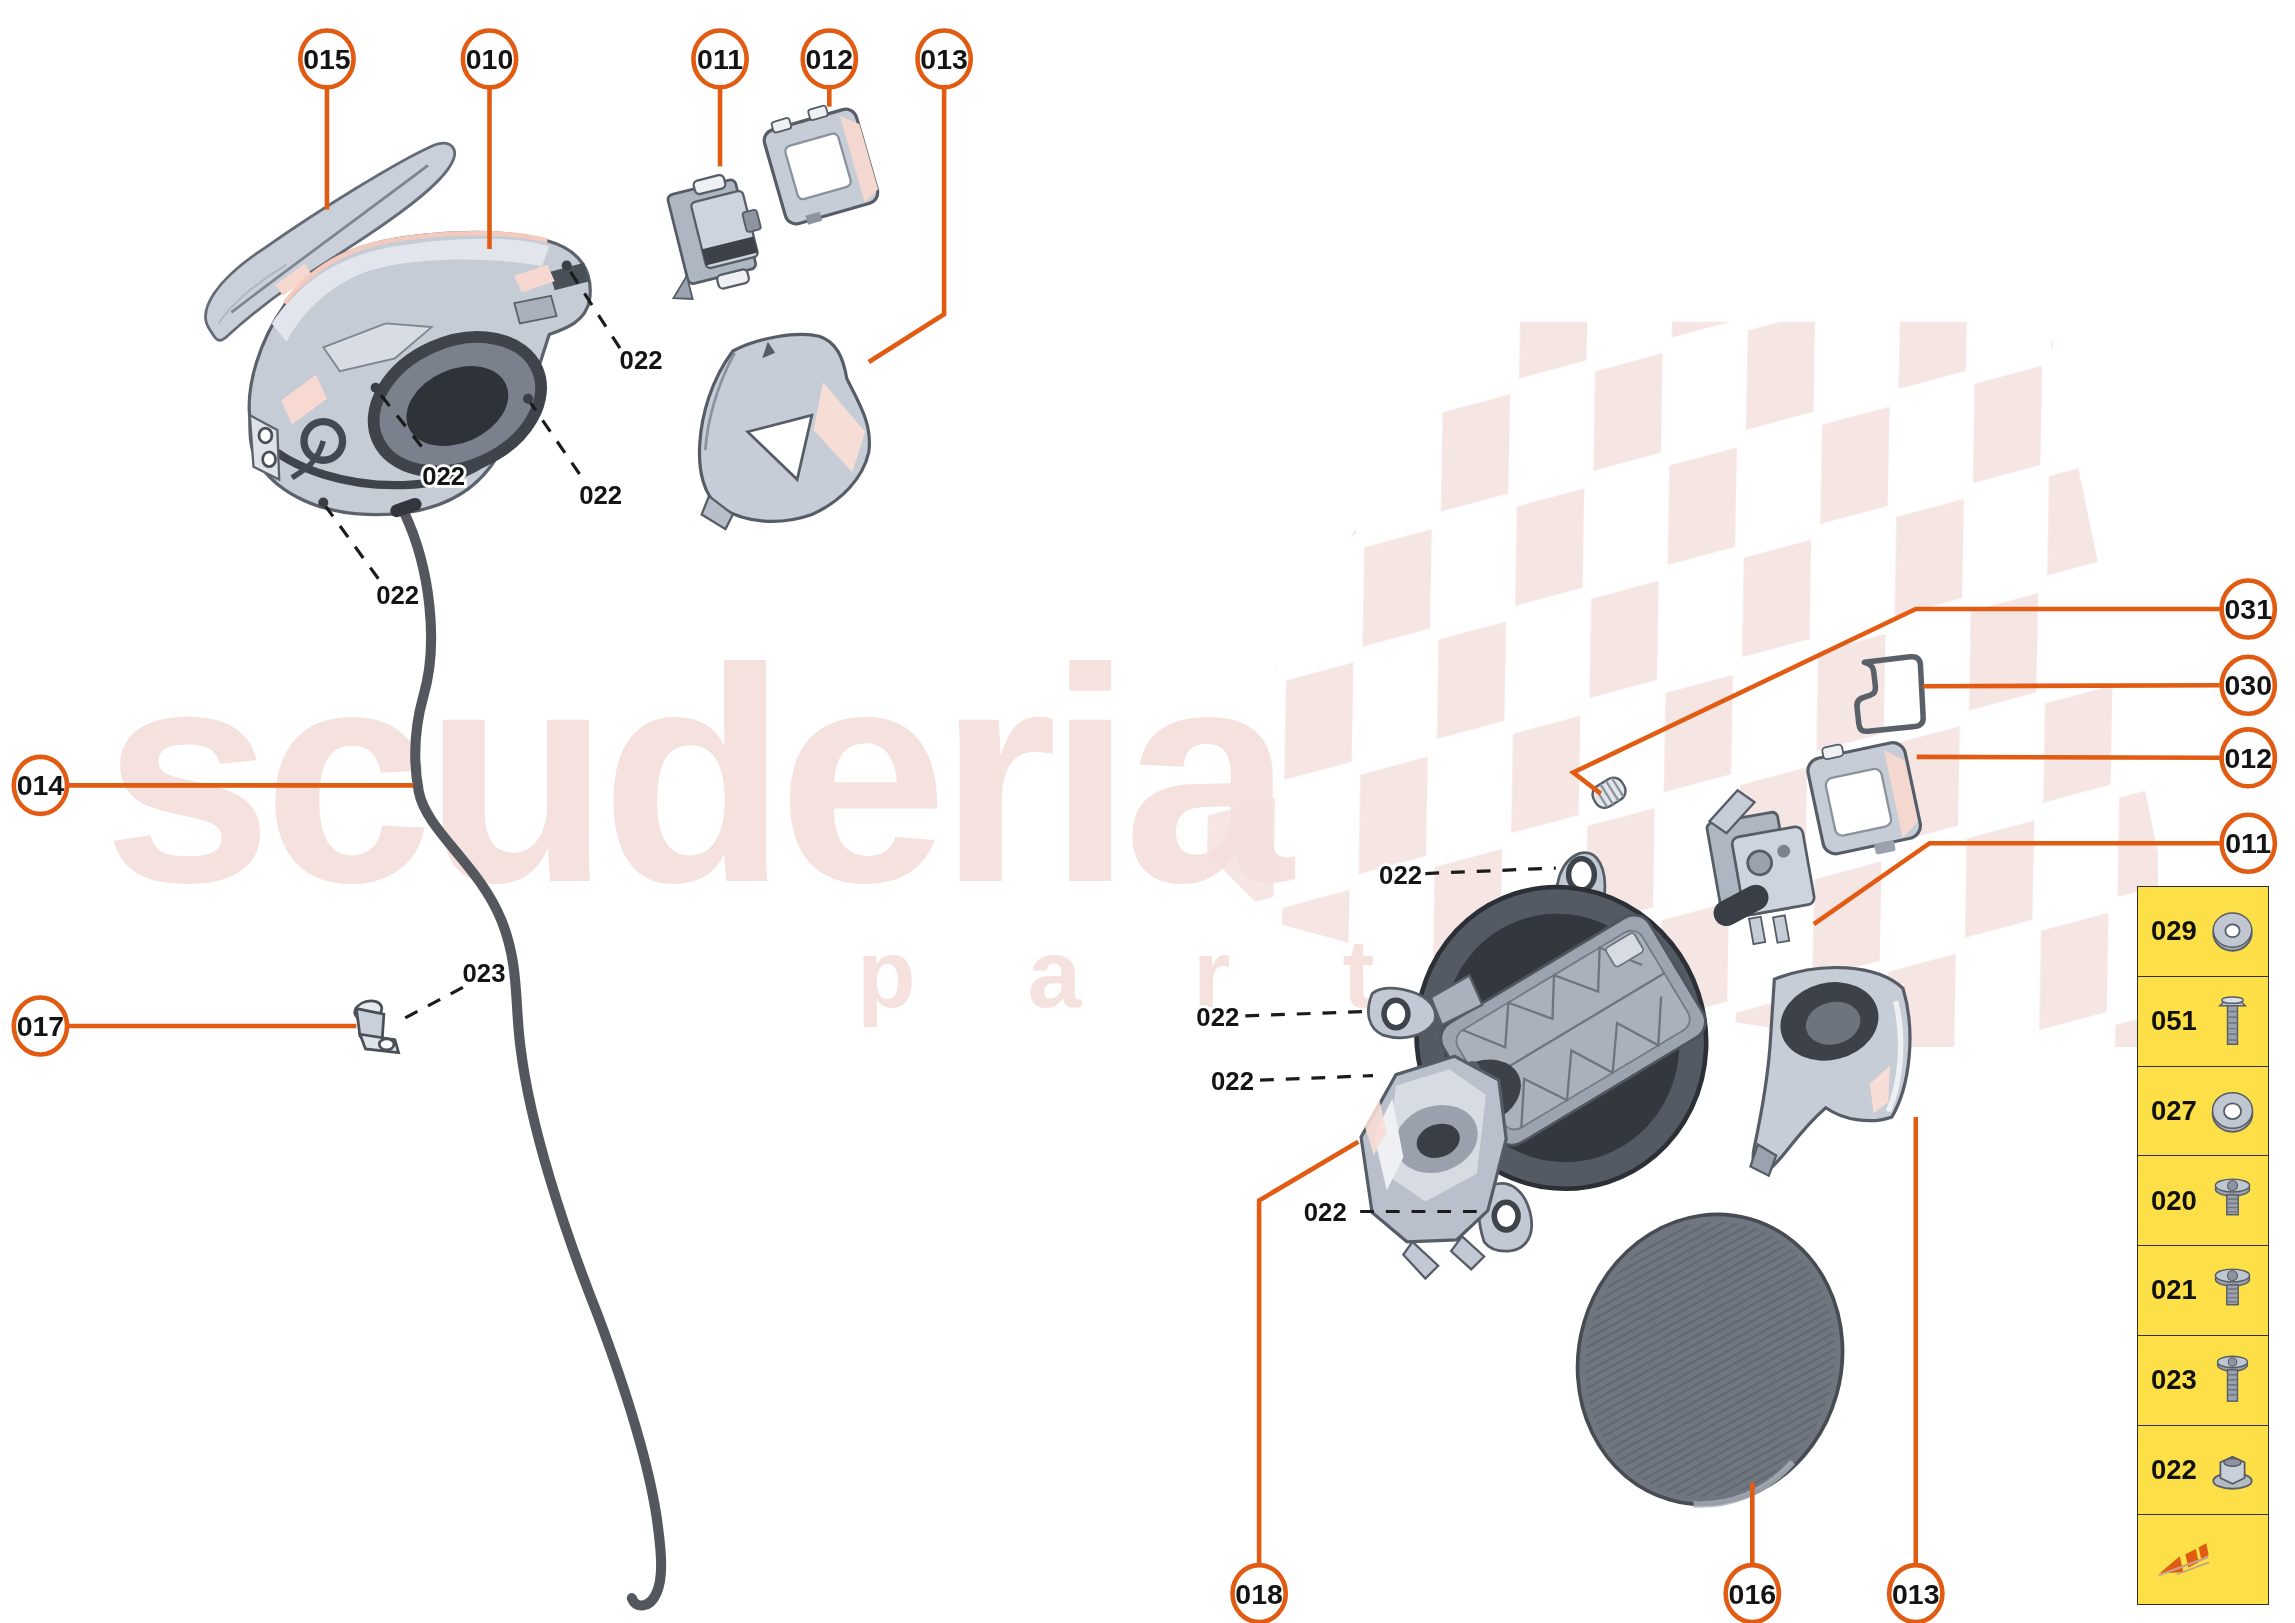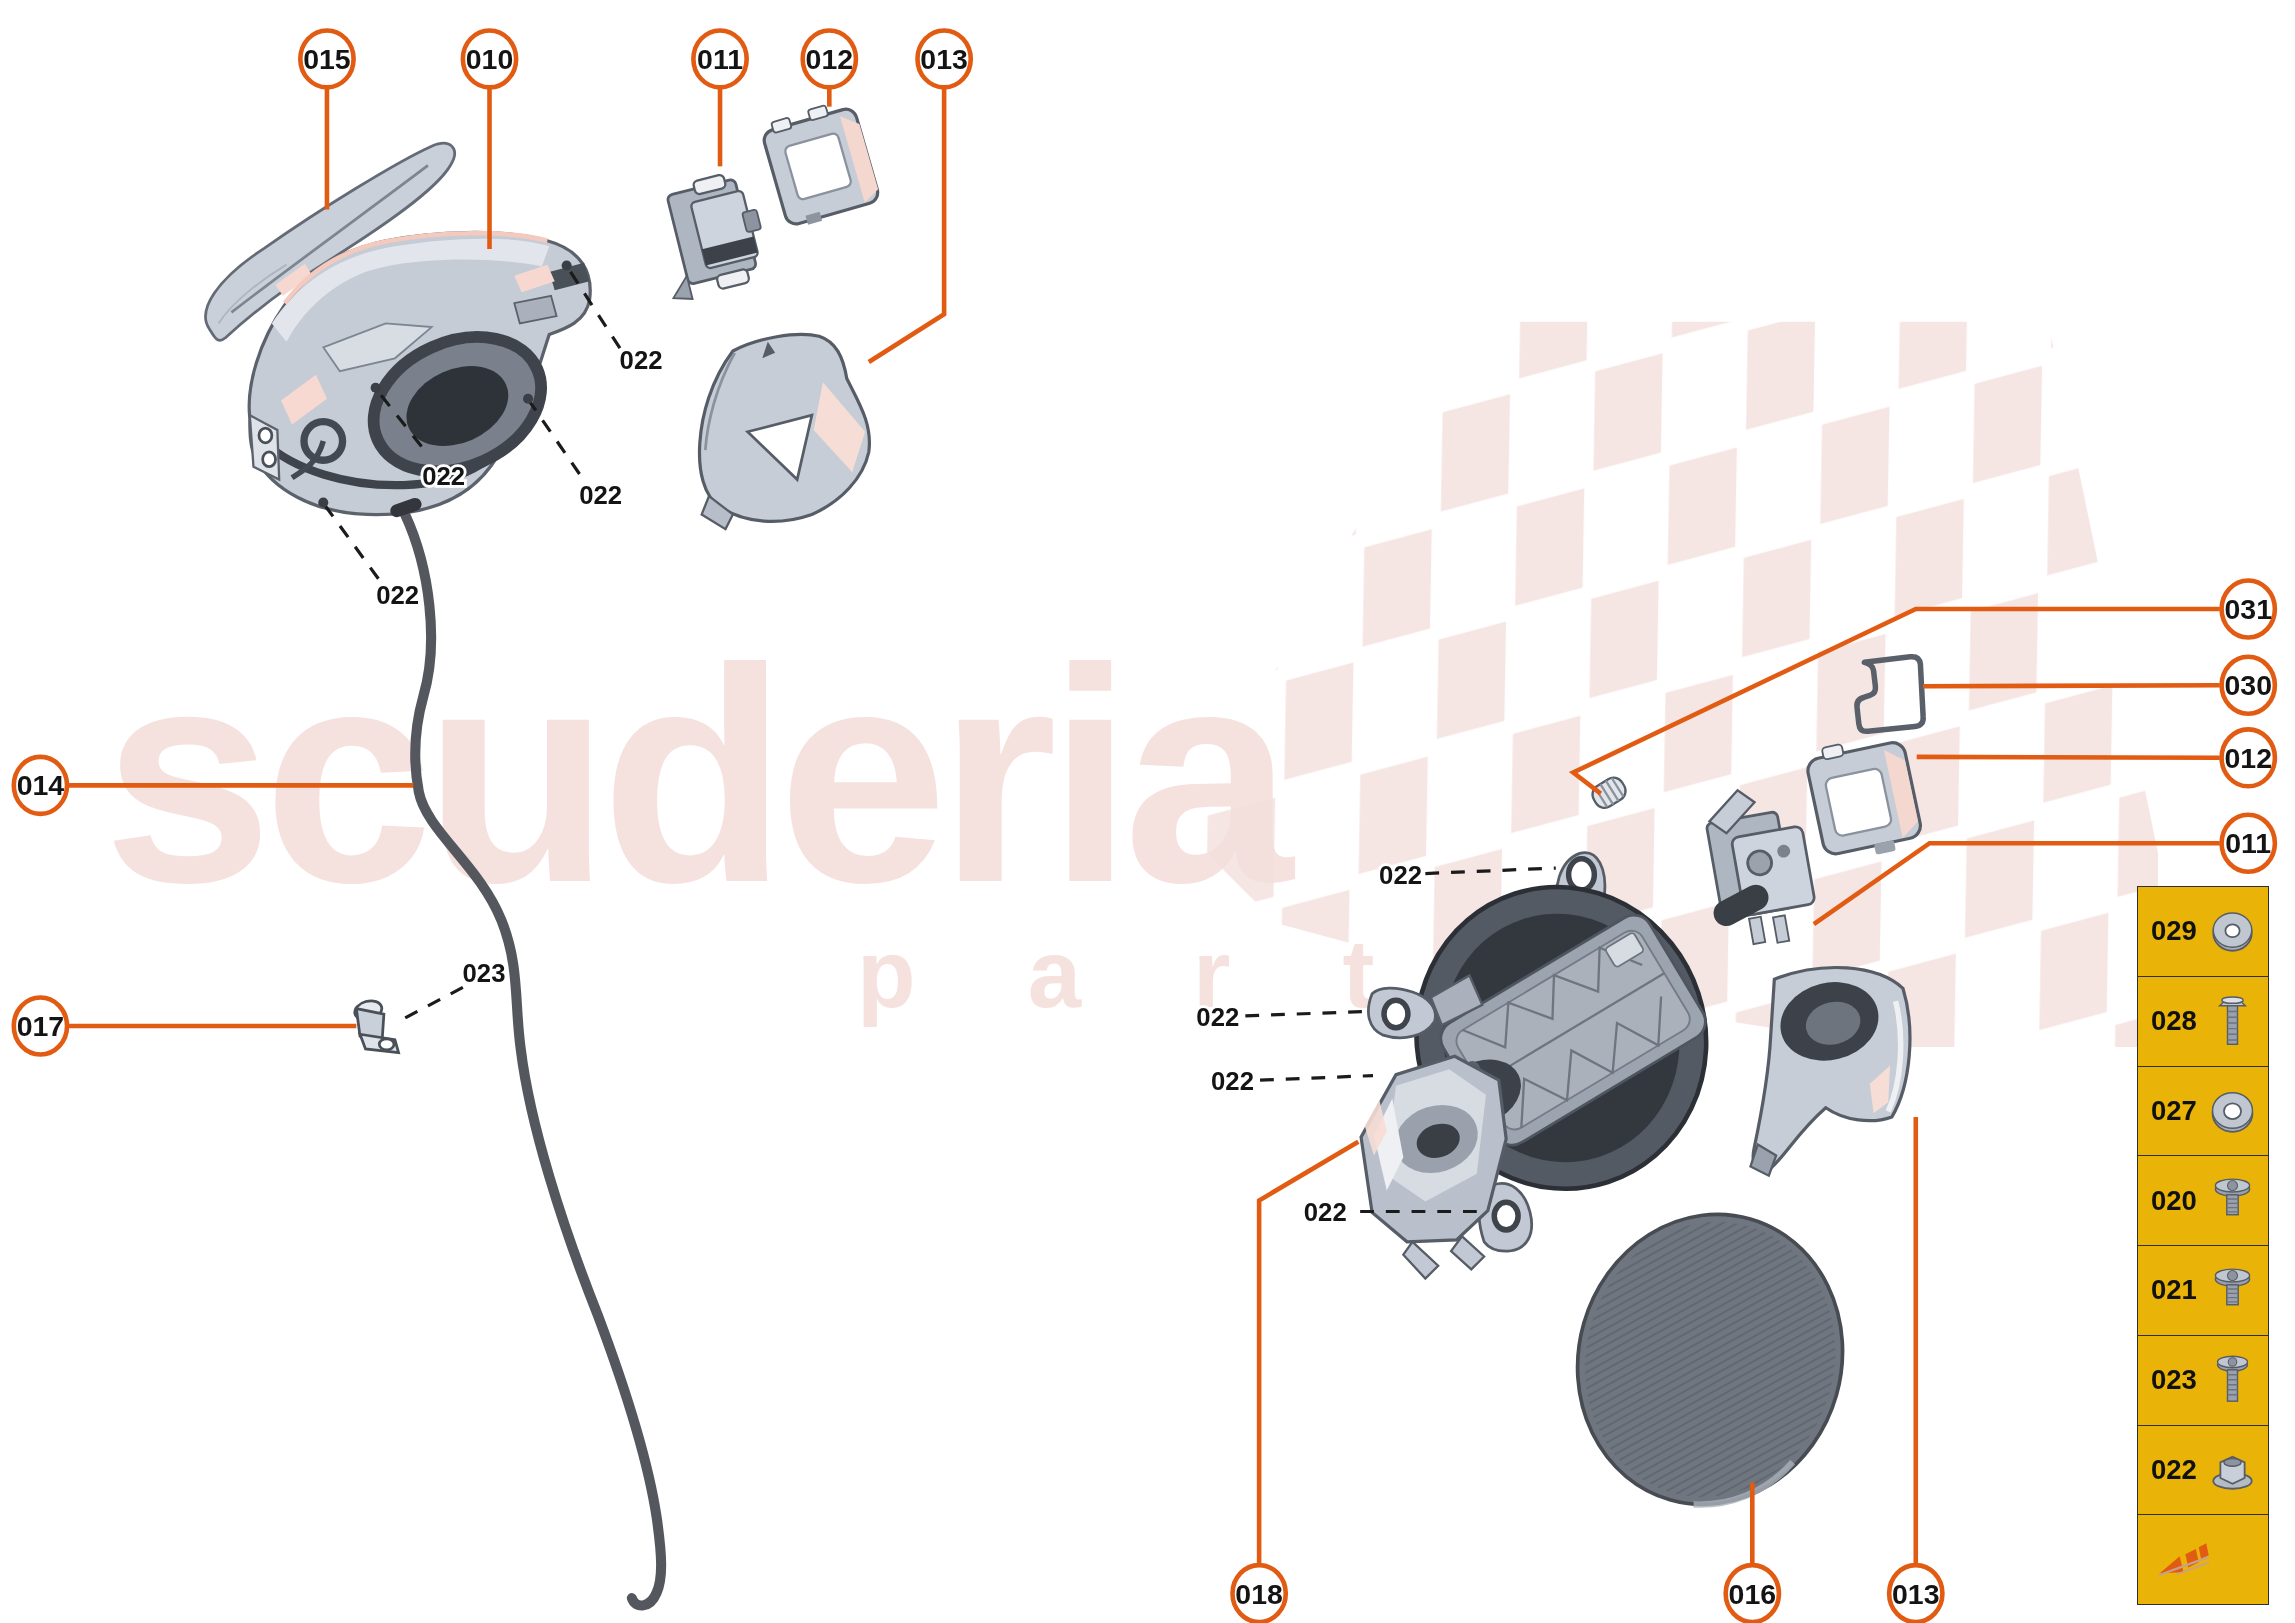--- a/index.html
+++ b/index.html
@@ -8,21 +8,21 @@
   .wm-word{position:absolute;left:103px;top:623px;font-size:305px;font-weight:bold;
            letter-spacing:-9.2px;line-height:1;color:#f5e2de;user-select:none;text-align:right;}
   .wm-sub{position:absolute;top:926px;font-size:96px;font-weight:bold;line-height:1;
           letter-spacing:112px;color:#f5e2de;user-select:none;}
   #wm-car{left:173px;}
   #wm-parts{left:857px;}
   svg.art{position:absolute;left:0;top:0;}
   .legend{position:absolute;left:2137px;top:886px;width:132px;height:719px;
           border:1.8px solid #2f2f2f;background:#fff;display:flex;flex-direction:column;box-sizing:border-box;}
   .legend-row{flex:1 1 0;border-bottom:1.8px solid #2f2f2f;display:flex;align-items:center;
-              justify-content:space-between;padding:0 7.3px 0 13px;box-sizing:border-box;background:#eab308;}
+              justify-content:space-between;padding:0 7.3px 0 13px;box-sizing:border-box;background:#fde047;}
   .legend-row:last-child{border-bottom:none;}
   .legend-num{font-size:27.5px;font-weight:bold;color:#111;}
   .legend-ico{width:57px;height:73px;flex:0 0 auto;}
 </style>
 </head>
 <body>
 
 <div class="canvas">
 
   <div class="wm-word">scuderia</div>
@@ -303,21 +303,21 @@
   <div class="legend" id="legend">
       <div class="legend-row">
         <span class="legend-num">029</span>
         <span class="legend-ico"><svg viewBox="0 0 80 80" width="57" height="73" preserveAspectRatio="xMidYMid meet">
             <ellipse cx="40" cy="42" rx="27" ry="25" fill="#a6adb8" stroke="#565d66" stroke-width="2.5"></ellipse>
             <ellipse cx="40" cy="38" rx="27" ry="24" fill="#c0c7d1" stroke="#565d66" stroke-width="2"></ellipse>
             <ellipse cx="40" cy="39" rx="10" ry="9" fill="#ffffff" stroke="#565d66" stroke-width="2.5"></ellipse>
           </svg></span>
       </div>
       <div class="legend-row">
-        <span class="legend-num">028</span>
+        <span class="legend-num">051</span>
         <span class="legend-ico"><svg viewBox="0 0 80 80" width="57" height="73" preserveAspectRatio="xMidYMid meet">
             <path d="M22,18 L58,18 L50,10 L30,10 Z" fill="#c0c7d1" stroke="#565d66" stroke-width="2"></path>
             <ellipse cx="40" cy="10" rx="15" ry="4.5" fill="#dde1e7" stroke="#565d66" stroke-width="2"></ellipse>
             <rect x="33" y="18" width="14" height="54" fill="#9aa1ac" stroke="#565d66" stroke-width="2"></rect>
             <path d="M33,26 h14 M33,34 h14 M33,42 h14 M33,50 h14 M33,58 h14 M33,66 h14" stroke="#6d747e" stroke-width="2"></path>
           </svg></span>
       </div>
       <div class="legend-row">
         <span class="legend-num">027</span>
         <span class="legend-ico"><svg viewBox="0 0 80 80" width="57" height="73" preserveAspectRatio="xMidYMid meet">

